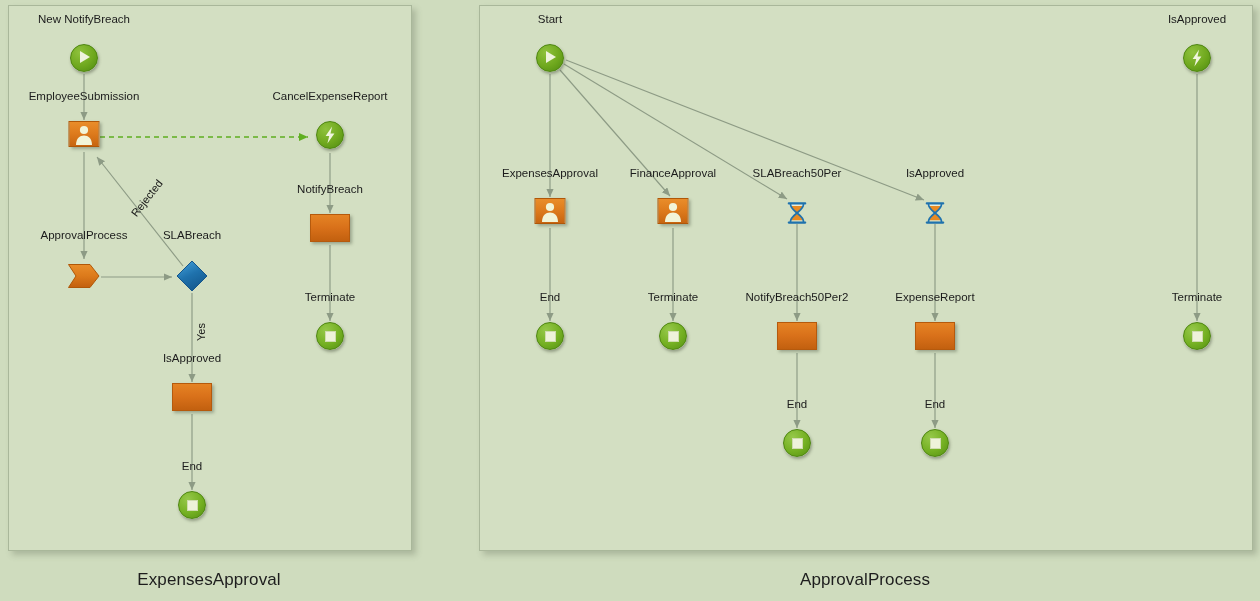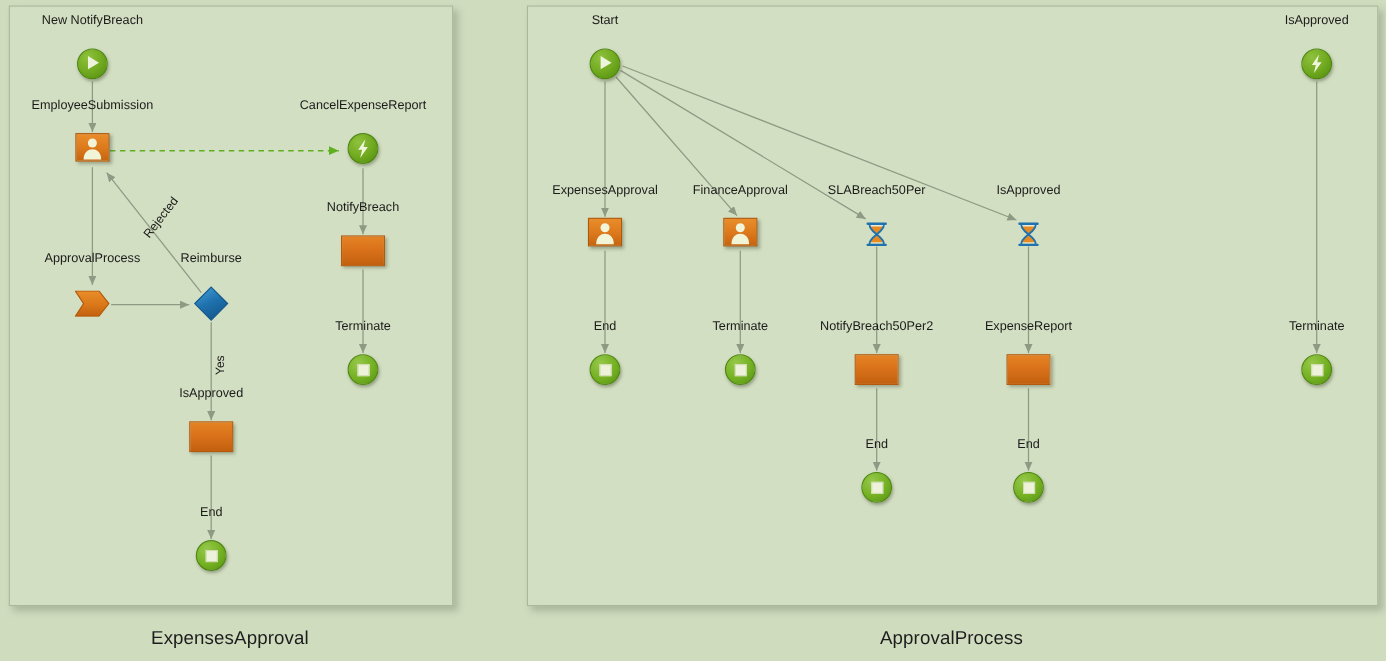--- a/index.html
+++ b/index.html
@@ -263,21 +263,21 @@
               <stop offset="100%" stop-color="#c2600f"></stop>
             </linearGradient>
           </defs>
           <path d="M0.5,0.5 L22,0.5 L31,12 L22,23.5 L0.5,23.5 L8,12 Z" fill="url(#gOrange)" stroke="#b05708" stroke-width="1"></path>
         </svg>
       </div>
     </div>
   </div>
 
   <div class="node" style="left:192px; top:244px;">
-    <div class="node-label">Reimburse</div>
+    <div class="node-label">SLABreach</div>
     <div class="node-shape" style="top:16px;">
       <div class="diamond">
         <svg width="32" height="32" viewBox="0 0 32 32" aria-hidden="true">
           <defs>
             <linearGradient id="gBlue" x1="0.25" y1="0" x2="0.75" y2="1">
               <stop offset="0%" stop-color="#3f9ad4"></stop>
               <stop offset="45%" stop-color="#1f72ad"></stop>
               <stop offset="100%" stop-color="#12558a"></stop>
             </linearGradient>
           </defs>

